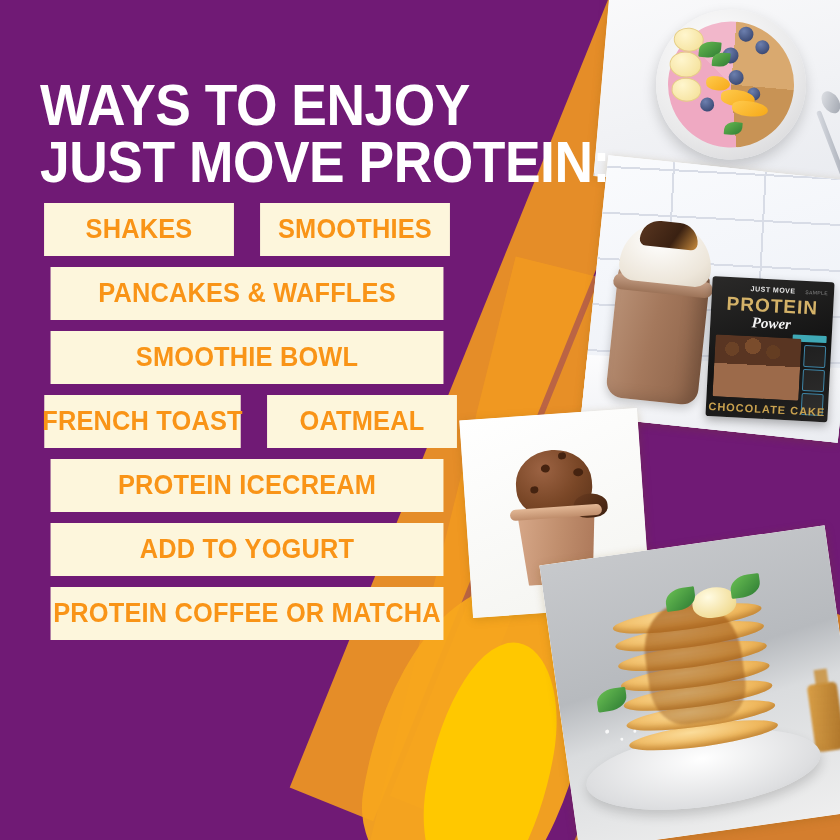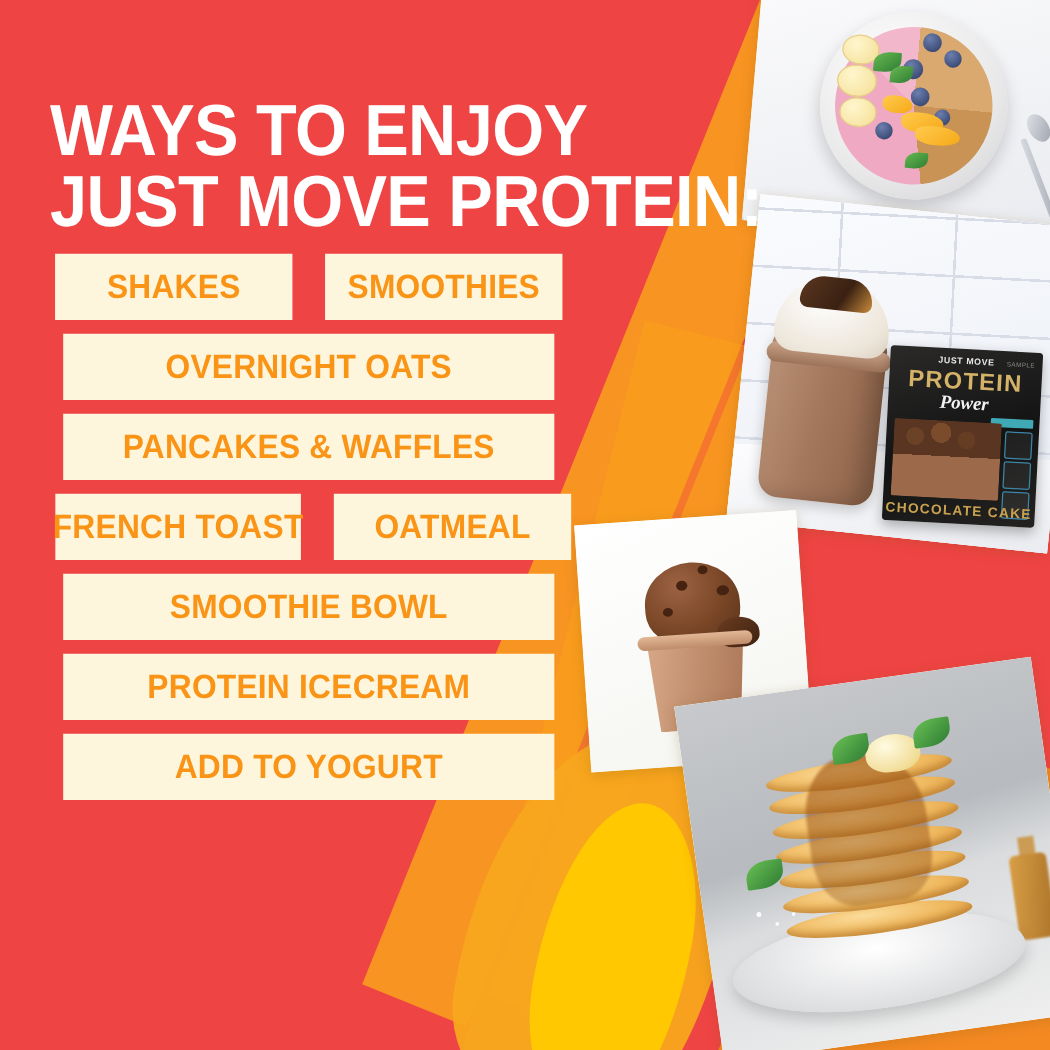--- a/index.html
+++ b/index.html
@@ -6,21 +6,21 @@
   html, body {
     margin: 0;
     padding: 0;
     background: #ffffff;
   }
   .poster {
     position: relative;
     width: 840px;
     height: 840px;
     overflow: hidden;
-    background: #ef4444;
+    background: #701a75;
     font-family: "Liberation Sans", sans-serif;
   }
 
   
   .bg-layer { position: absolute; inset: 0; overflow: hidden; }
 
   .stripe {
     position: absolute;
     background: #F9A21B;
   }
@@ -381,37 +381,37 @@
     <span class="line">WAYS TO ENJOY</span>
     <span class="line">JUST MOVE PROTEIN:</span>
   </h1>
 
   <div class="list">
     <div class="row">
       <div class="pill half">SHAKES</div>
       <div class="pill half">SMOOTHIES</div>
     </div>
     <div class="row">
-      <div class="pill">OVERNIGHT OATS</div>
-    </div>
-    <div class="row">
       <div class="pill">PANCAKES &amp; WAFFLES</div>
+    </div>
+    <div class="row">
+      <div class="pill">SMOOTHIE BOWL</div>
     </div>
     <div class="row">
       <div class="pill half">FRENCH TOAST</div>
       <div class="pill half">OATMEAL</div>
     </div>
     <div class="row">
-      <div class="pill">SMOOTHIE BOWL</div>
-    </div>
-    <div class="row">
       <div class="pill">PROTEIN ICECREAM</div>
     </div>
     <div class="row">
       <div class="pill">ADD TO YOGURT</div>
+    </div>
+    <div class="row">
+      <div class="pill">PROTEIN COFFEE OR MATCHA</div>
     </div>
   </div>
 
   <div class="photo" id="photo-smoothie-bowl">
     <div class="inner">
       <div class="marble"></div>
       <div class="bowl">
         <div class="bowl-in"></div>
       </div>
       <div class="banana-s" style="left:68px;  top:50px;  width:28px; height:22px;"></div>

